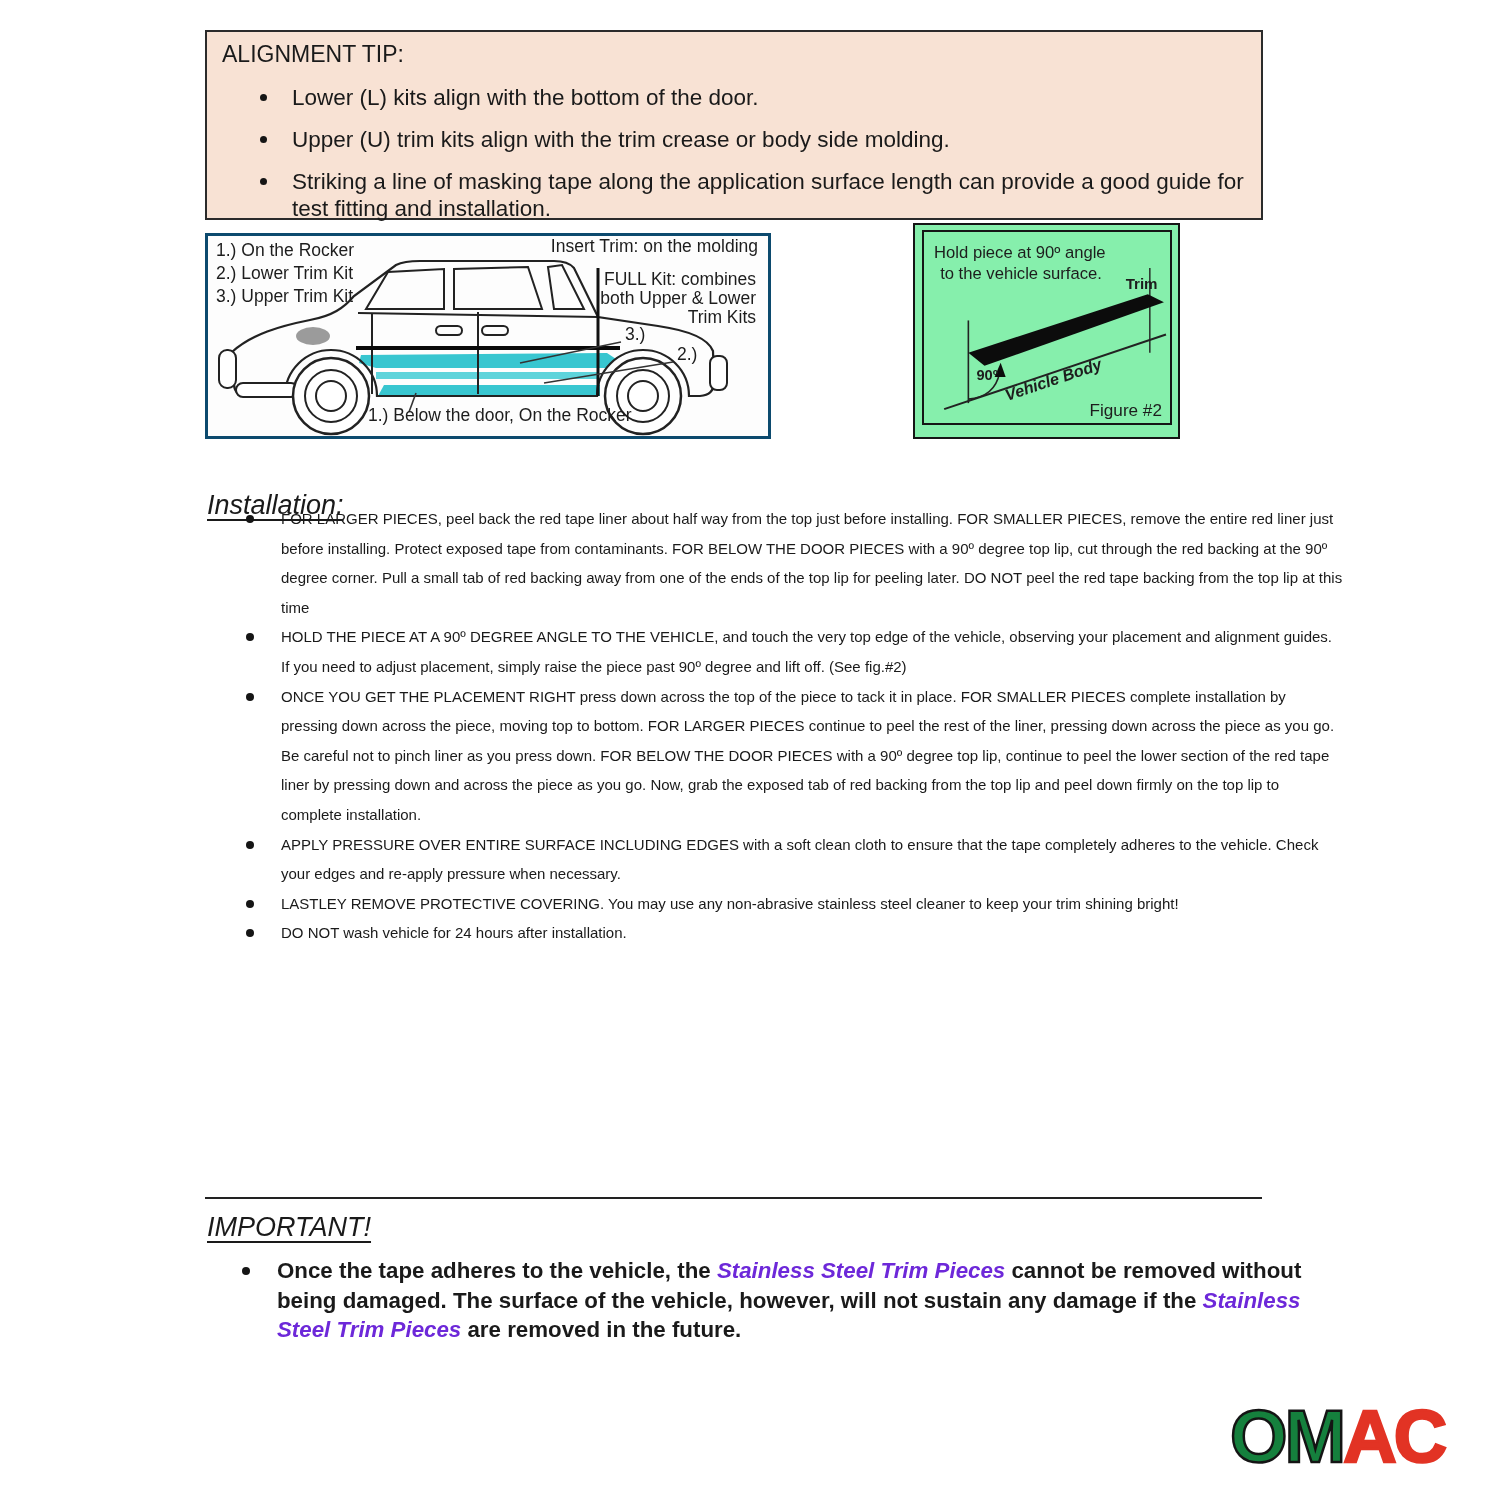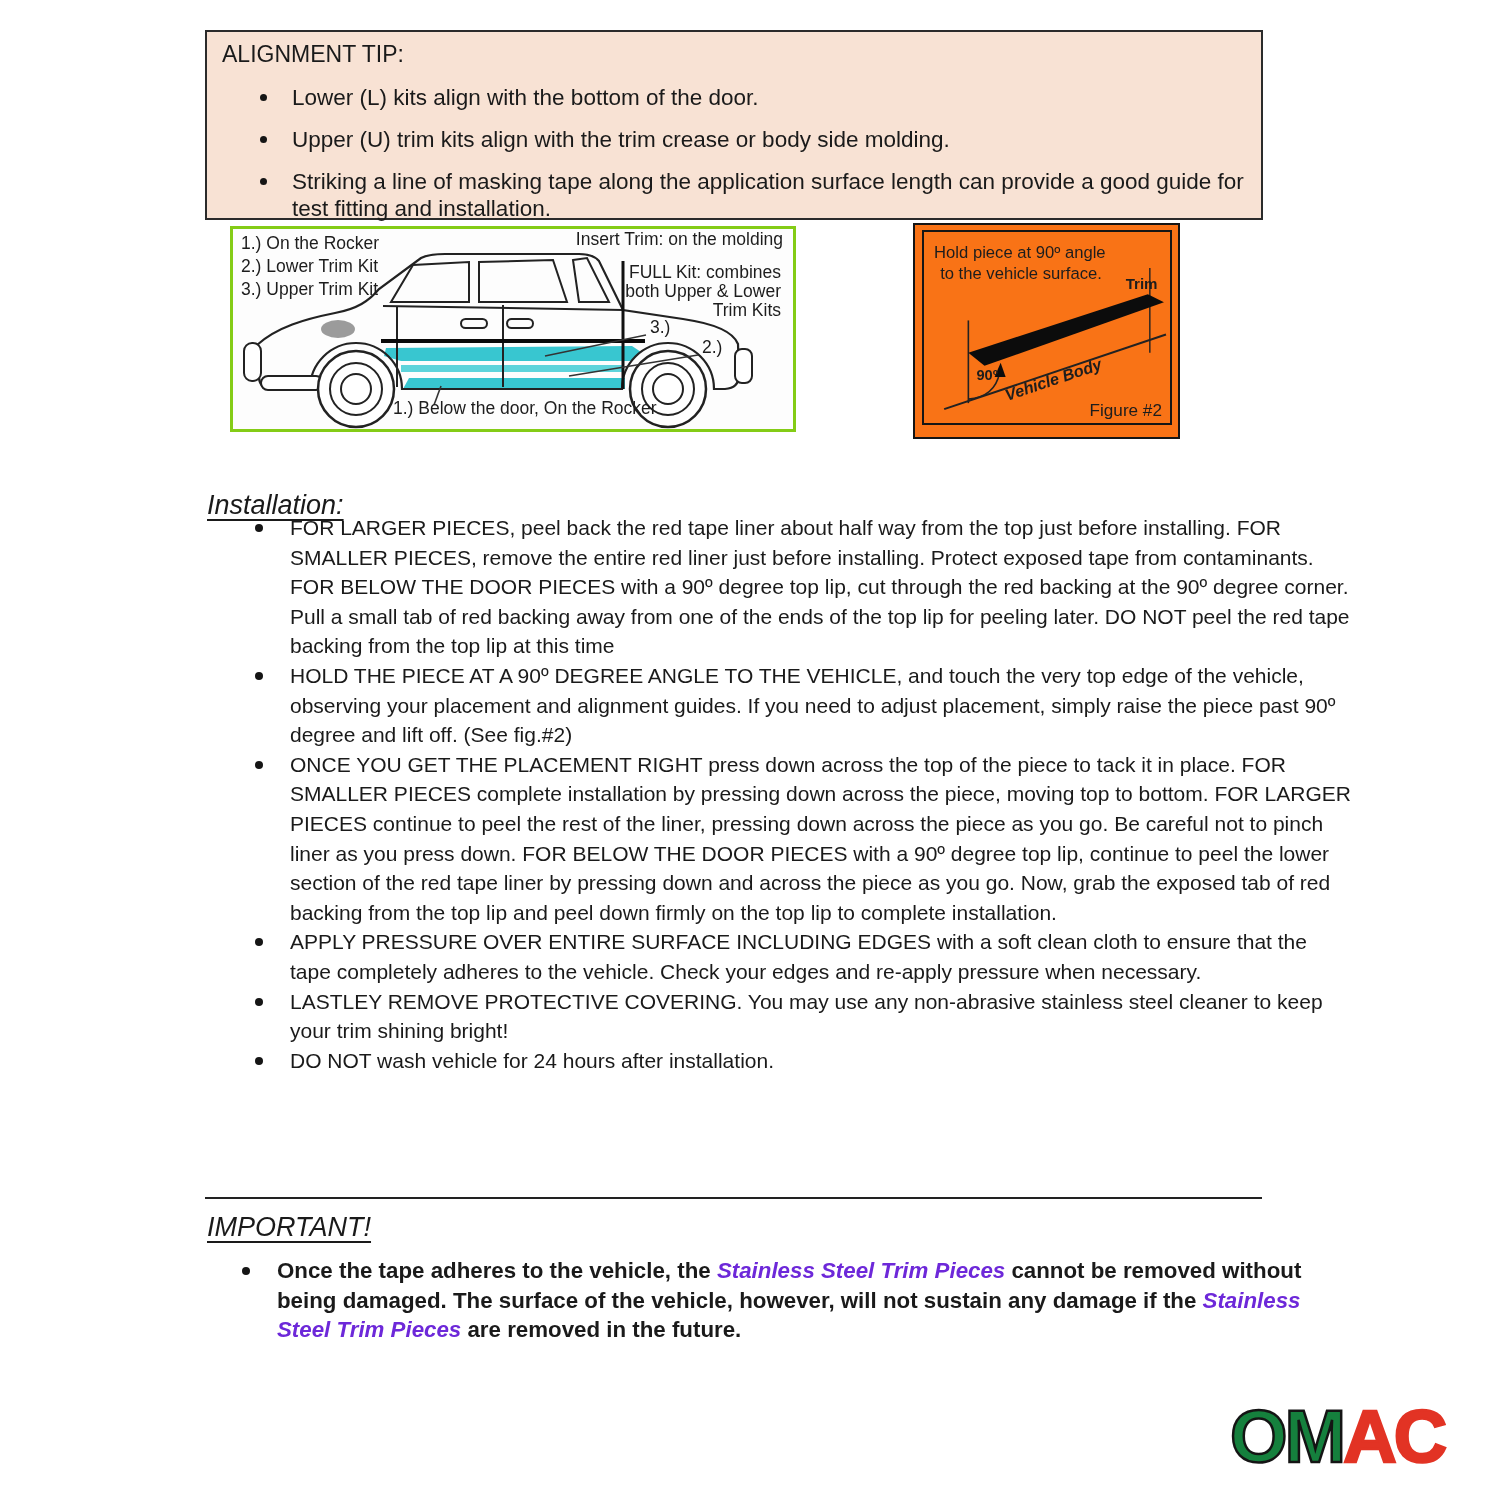--- a/index.html
+++ b/index.html
@@ -9,43 +9,43 @@
   
   .tip-box{position:absolute;left:205px;top:30px;width:1054px;height:186px;
            background:#F8E2D4;border:2px solid #2b2b2b;}
   .tip-title{margin:9px 0 16px 15px;font-size:23px;}
   .tip-list{margin:16px 0 0 0;padding-left:85px;list-style:none;}
   .tip-list li{position:relative;font-size:22.5px;line-height:27px;margin-bottom:15px;}
   .tip-list li::before{content:"";position:absolute;left:-32px;top:10px;width:7px;height:7px;
                        border-radius:50%;background:#151515;}
 
   
-  .car-box{position:absolute;left:205px;top:226px;width:560px;height:200px;
-           border:3px solid #84cc16;background:#fdfdfd;margin-left:25px;}
+  .car-box{position:absolute;left:205px;top:233px;width:560px;height:200px;
+           border:3px solid #0c4a6e;background:#fdfdfd;}
   .car-box svg{display:block;width:100%;height:100%;}
   .fig-outer{position:absolute;left:913px;top:223px;width:263px;height:212px;
-             border:2px solid #151515;background:#f97316;}
+             border:2px solid #151515;background:#86efac;}
   .fig-inner{position:absolute;left:7px;top:5px;right:6px;bottom:12px;border:2px solid #151515;}
   .fig-inner svg{display:block;width:100%;height:100%;}
 
   svg text{fill:#1d1d1d;}
   .dtext{font-size:17.5px;}
   .bold{font-weight:bold;}
   .ital{font-style:italic;}
 
   
   .sec-heading{position:absolute;left:207px;margin:0;font-size:27px;font-weight:normal;
                font-style:italic;text-decoration:underline;text-underline-offset:5px;
                text-decoration-thickness:2px;}
   #installation-heading{top:450px;margin-top:40px;}
   #important-heading{top:1212px;}
 
   
-  .install-list{position:absolute;left:205px;top:500px;width:1062px;margin:13px;
-                padding-left:72px;list-style:none;font-size:21px;line-height:29.6px;}
+  .install-list{position:absolute;left:205px;top:500px;width:1062px;margin:4px;
+                padding-left:72px;list-style:none;font-size:15px;line-height:29.6px;}
   .install-list li{position:relative;}
   .install-list li::before{content:"";position:absolute;left:-35px;top:11px;width:8px;height:8px;
                            border-radius:50%;background:#151515;}
 
   
   .divider{position:absolute;left:205px;top:1197px;width:1057px;height:0;
            border-top:2.5px solid #222;}
   .important-list{position:absolute;left:205px;top:1256px;width:1048px;margin:0;
                   padding-left:72px;list-style:none;font-size:22.3px;line-height:29.6px;
                   font-weight:bold;}

